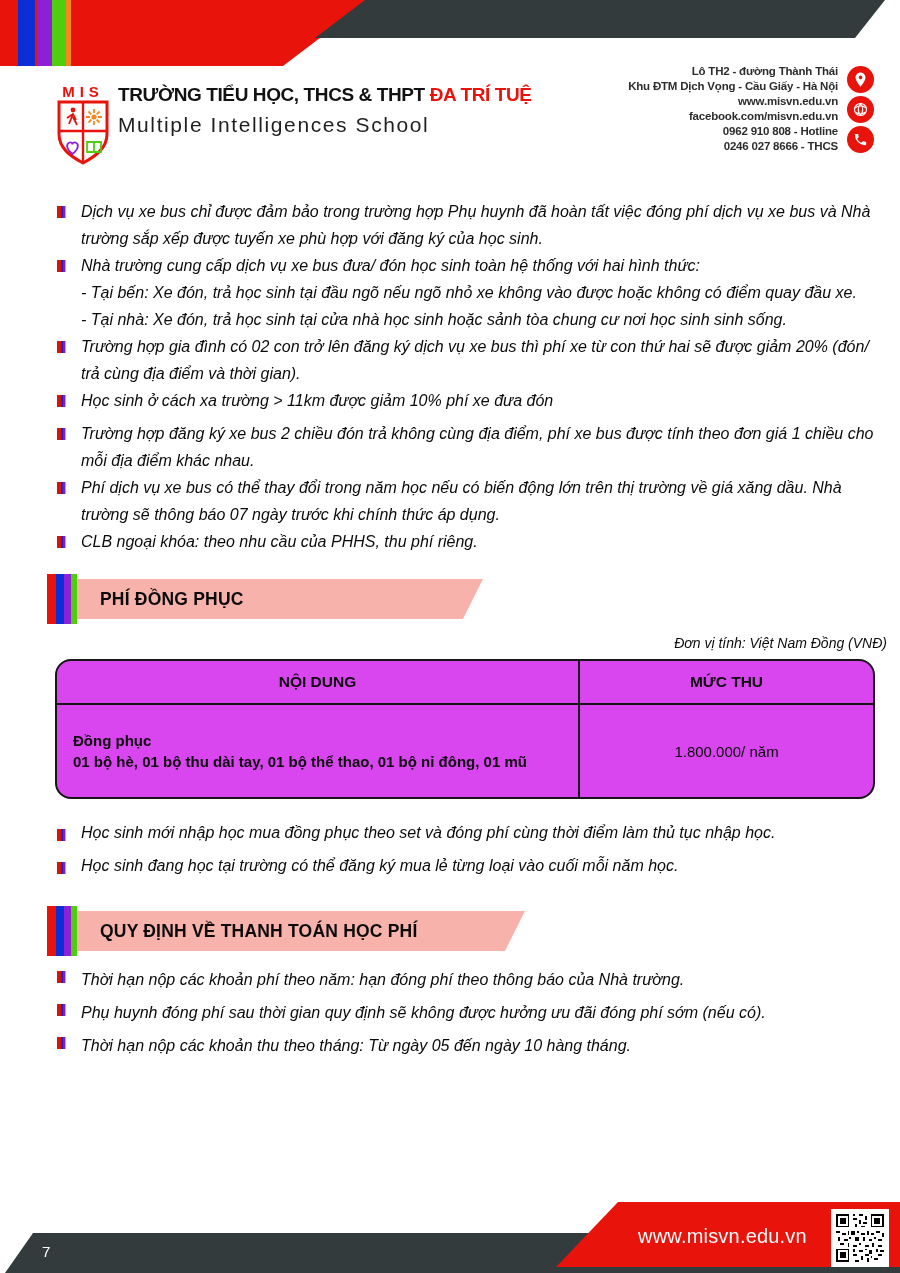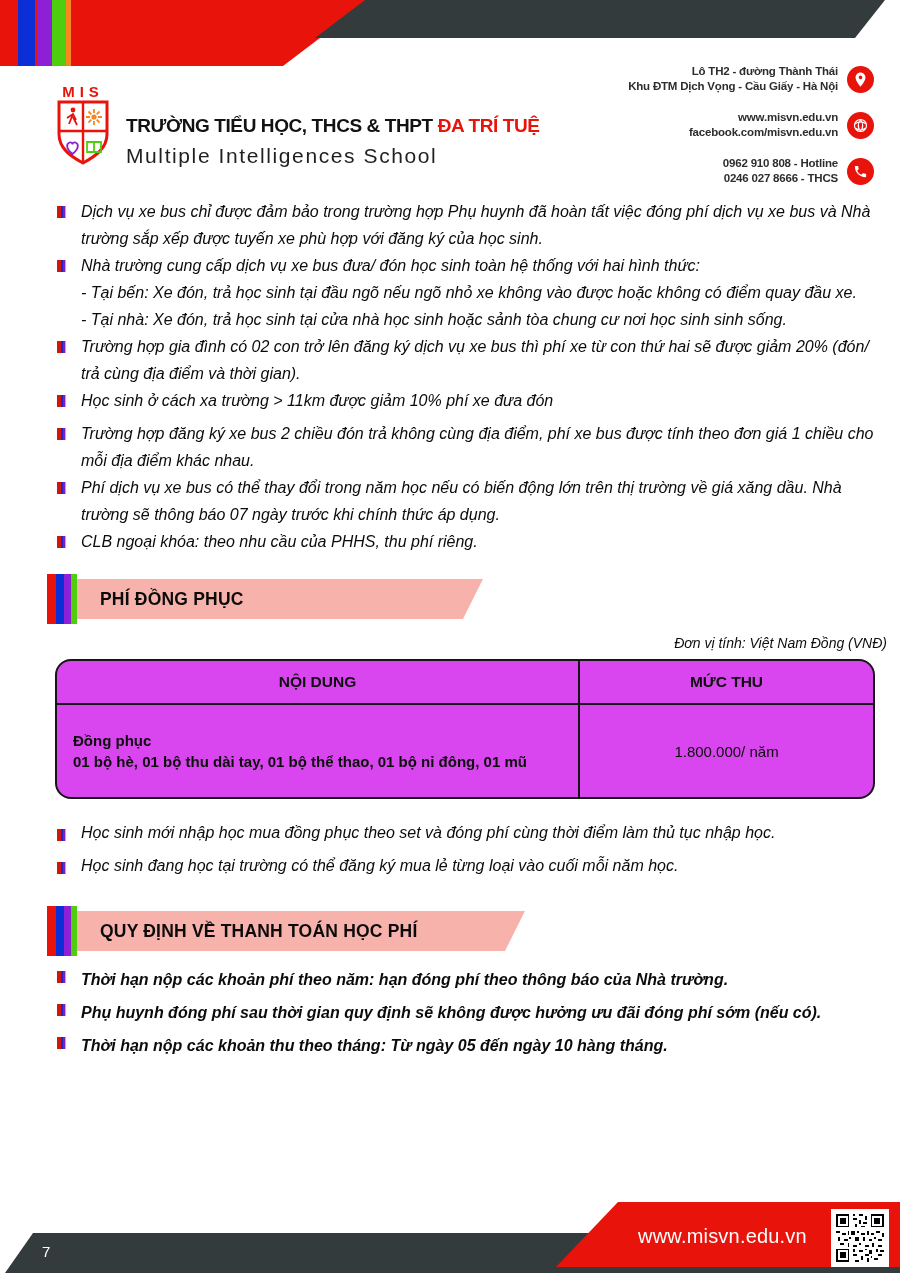--- a/index.html
+++ b/index.html
@@ -11,27 +11,27 @@
            clip-path:polygon(0 0,370px 0,283px 66px,0 66px);}
   .stripe{position:absolute;top:0;height:66px;}
   .stripe.blue{left:18px;width:17px;background:var(--blue);}
   .stripe.purple{left:37px;width:15px;background:var(--purple);}
   .stripe.green{left:52px;width:14px;background:var(--green);}
   .stripe.orange{left:66px;width:5px;background:var(--orange);}
   .top-charcoal{position:absolute;left:315px;top:0;width:575px;height:38px;background:var(--charcoal);
            clip-path:polygon(50px 0,570px 0,540px 38px,0 38px);}
 
   
-  .brand{position:absolute;left:52px;top:84px;display:flex;align-items:flex-end;gap:12px;}
+  .brand{position:absolute;left:52px;top:84px;display:flex;align-items:flex-start;gap:4px;}
   .brand-text .vn{font-size:19px;font-weight:bold;letter-spacing:-0.4px;color:#121212;white-space:nowrap;}
   .brand-text .vn .red{color:var(--red);}
   .brand-text .en{font-size:21px;letter-spacing:1.6px;color:#1f1f1f;margin-top:7px;}
 
   
-  .contact{position:absolute;top:64px;right:26px;display:flex;flex-direction:column;gap:16px;align-items:flex-end;}
+  .contact{position:absolute;top:64px;right:26px;display:flex;flex-direction:column;gap:0;align-items:flex-end;}
   .c-row{display:flex;align-items:center;gap:9px;}
   .c-text{text-align:right;font-weight:bold;font-size:11.5px;line-height:15px;color:#2d2d2d;letter-spacing:-0.2px;}
   .c-icon{width:27px;height:27px;border-radius:50%;background:var(--red);flex:0 0 auto;
           display:flex;align-items:center;justify-content:center;}
   .c-icon svg{display:block;}
 
   
   .content{position:absolute;left:55px;top:198px;width:830px;}
   .note{position:relative;padding-left:26px;font-style:italic;font-size:16px;line-height:27px;color:#0b0b0b;}
   .note.sub{padding-left:26px;}
@@ -217,21 +217,21 @@
       <div class="bar-stripes">
           <span class="s1"></span>
           <span class="s2"></span>
           <span class="s3"></span>
           <span class="s4"></span>
         </div>
       <div class="bar-bg"></div>
       <h2>QUY ĐỊNH VỀ THANH TOÁN HỌC PHÍ</h2>
     </div>
 
-    <div class="payment-notes" style="font-weight:bold;">
+    <div class="payment-notes" style="">
       <div class="note"><span class="bmark"></span><span>Thời hạn nộp các khoản phí theo năm: hạn đóng phí theo thông báo của Nhà trường.</span></div>
       <div class="note"><span class="bmark"></span><span>Phụ huynh đóng phí sau thời gian quy định sẽ không được hưởng ưu đãi đóng phí sớm (nếu có).</span></div>
       <div class="note"><span class="bmark"></span><span>Thời hạn nộp các khoản thu theo tháng: Từ ngày 05 đến ngày 10 hàng tháng.</span></div>
     </div>
 
   </div>
 
   <div class="footer-charcoal"></div>
   <div class="footer-red"></div>
   <div class="page-num">7</div>

